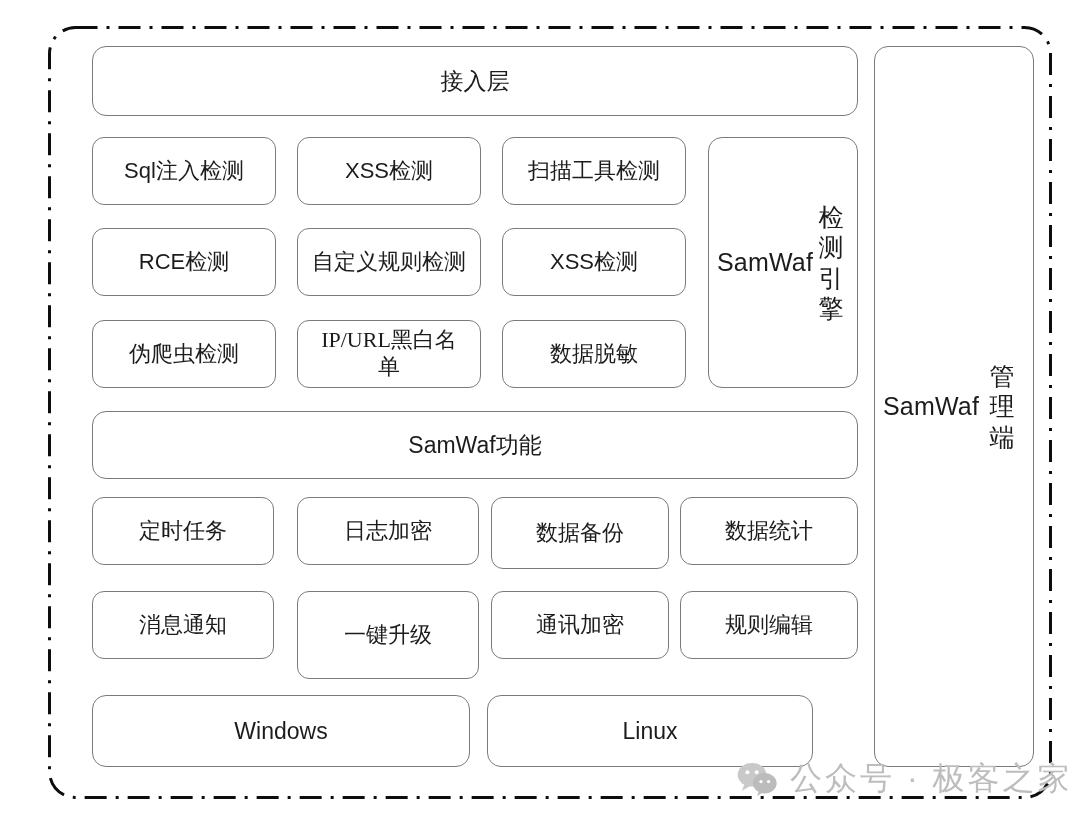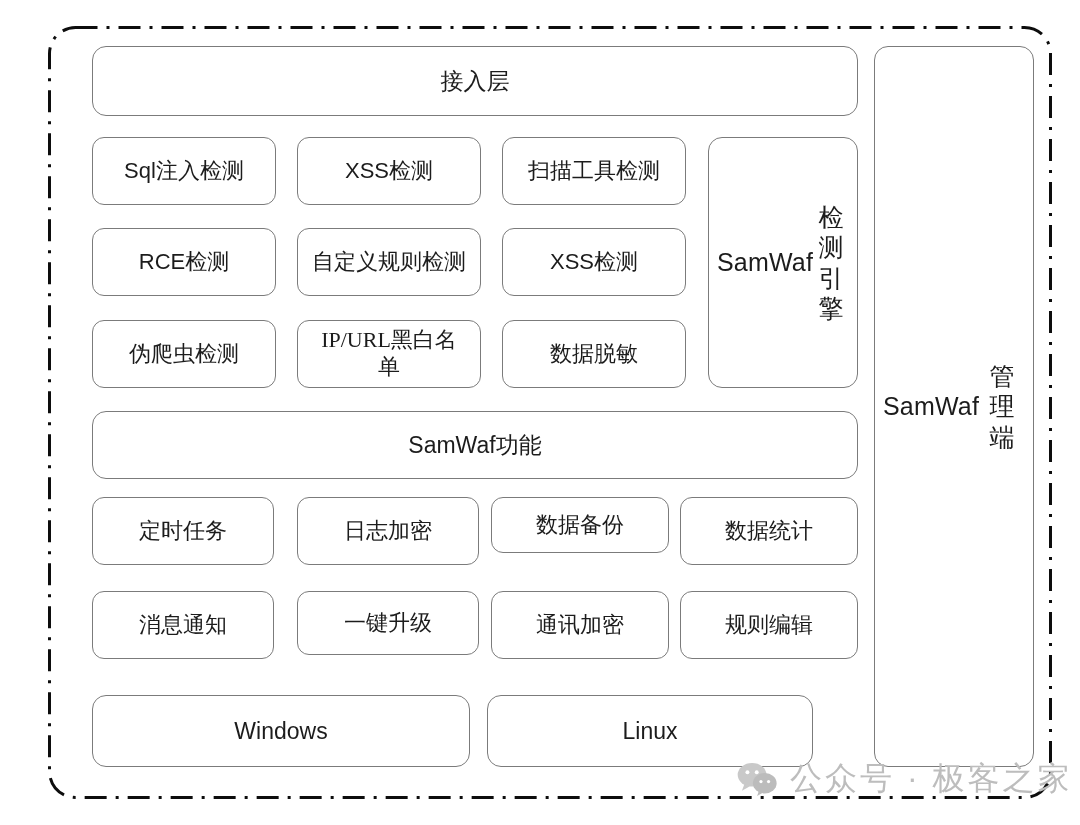--- a/index.html
+++ b/index.html
@@ -130,31 +130,31 @@
   <div class="node big-band" style="left:92px; top:411px; width:766px; height:68px;">
     <span class="label">SamWaf功能</span>
   </div>
 
   <div class="node" style="left:92px; top:497px; width:182px; height:68px;">
     <span class="label">定时任务</span>
   </div>
   <div class="node" style="left:297px; top:497px; width:182px; height:68px;">
     <span class="label">日志加密</span>
   </div>
-  <div class="node" style="left:491px; top:497px; width:178px; height:56px;">
+  <div class="node" style="left:491px; top:497px; width:178px; height:72px;">
     <span class="label">数据备份</span>
   </div>
   <div class="node" style="left:92px; top:591px; width:182px; height:68px;">
     <span class="label">消息通知</span>
   </div>
 
   <div class="node" style="left:680px; top:497px; width:178px; height:68px;">
     <span class="label">数据统计</span>
   </div>
-  <div class="node" style="left:297px; top:591px; width:182px; height:64px;">
+  <div class="node" style="left:297px; top:591px; width:182px; height:88px;">
     <span class="label">一键升级</span>
   </div>
   <div class="node" style="left:491px; top:591px; width:178px; height:68px;">
     <span class="label">通讯加密</span>
   </div>
   <div class="node" style="left:680px; top:591px; width:178px; height:68px;">
     <span class="label">规则编辑</span>
   </div>
 
   <div class="node big-band" style="left:92px; top:695px; width:378px; height:72px;">

